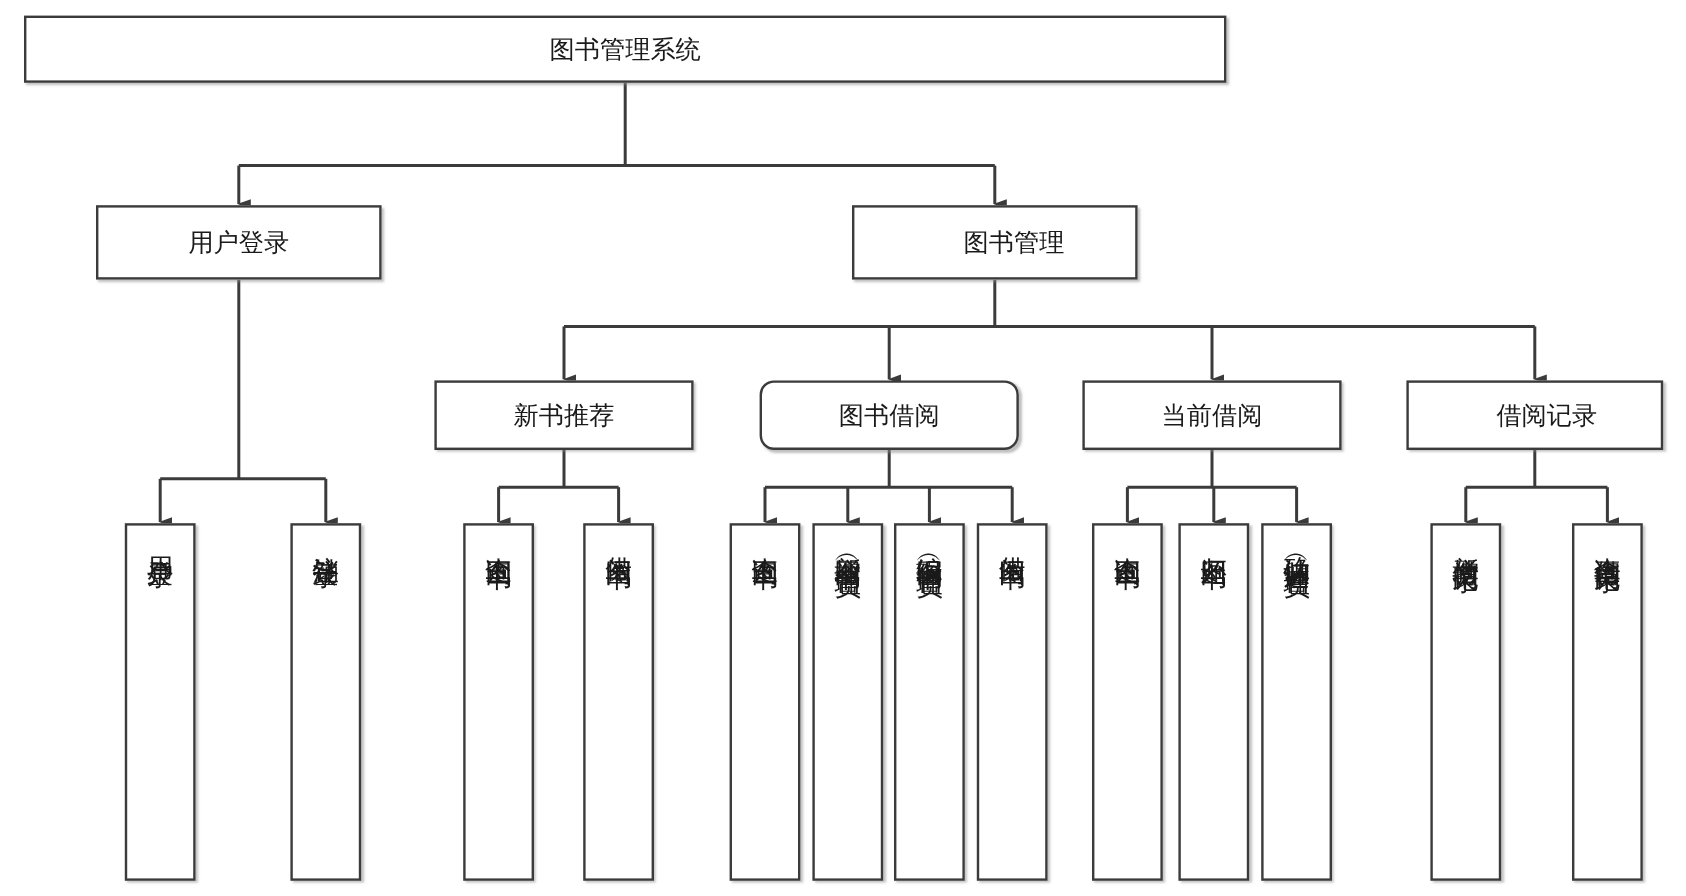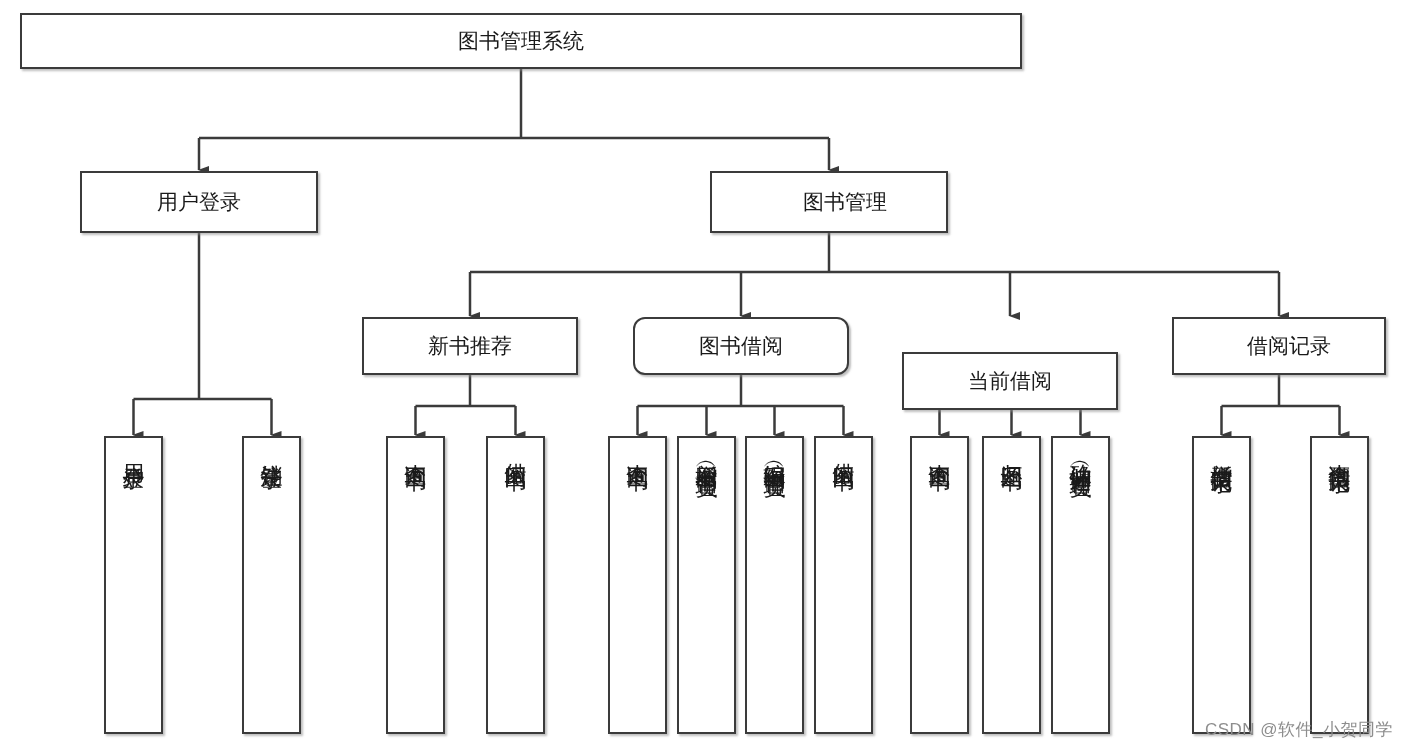--- a/index.html
+++ b/index.html
@@ -127,21 +127,21 @@
       </div>
       <div class="node-box node-horizontal" style="left: 710px; top: 171px; width: 238px; height: 62px; padding-left: 32px;">
         <span class="node-label">图书管理</span>
       </div>
       <div class="node-box node-horizontal" style="left: 362px; top: 317px; width: 216px; height: 58px;">
         <span class="node-label">新书推荐</span>
       </div>
       <div class="node-box node-horizontal" style="left: 633px; top: 317px; width: 216px; height: 58px; border-radius: 12px;">
         <span class="node-label">图书借阅</span>
       </div>
-      <div class="node-box node-horizontal" style="left: 902px; top: 317px; width: 216px; height: 58px; margin-top: 35px;">
+      <div class="node-box node-horizontal" style="left: 902px; top: 317px; width: 216px; height: 58px;">
         <span class="node-label">当前借阅</span>
       </div>
       <div class="node-box node-horizontal" style="left: 1172px; top: 317px; width: 214px; height: 58px; padding-left: 20px;">
         <span class="node-label">借阅记录</span>
       </div>
       <div class="node-box node-vertical" style="left: 104px; top: 436px; width: 59px; height: 298px;">
         <span class="node-label">用户登录</span>
       </div>
       <div class="node-box node-vertical" style="left: 242px; top: 436px; width: 59px; height: 298px;">
         <span class="node-label">注销登录</span>
@@ -174,14 +174,13 @@
         <span class="node-label">确认归还（管理员）</span>
       </div>
       <div class="node-box node-vertical" style="left: 1192px; top: 436px; width: 59px; height: 298px;">
         <span class="node-label">新增借阅记录</span>
       </div>
       <div class="node-box node-vertical" style="left: 1310px; top: 436px; width: 59px; height: 298px;">
         <span class="node-label">查询借阅记录</span>
       </div>
     </div>
 
-  <div class="watermark">CSDN @软件_小贺同学</div>
 </div>
 
 </body></html>

